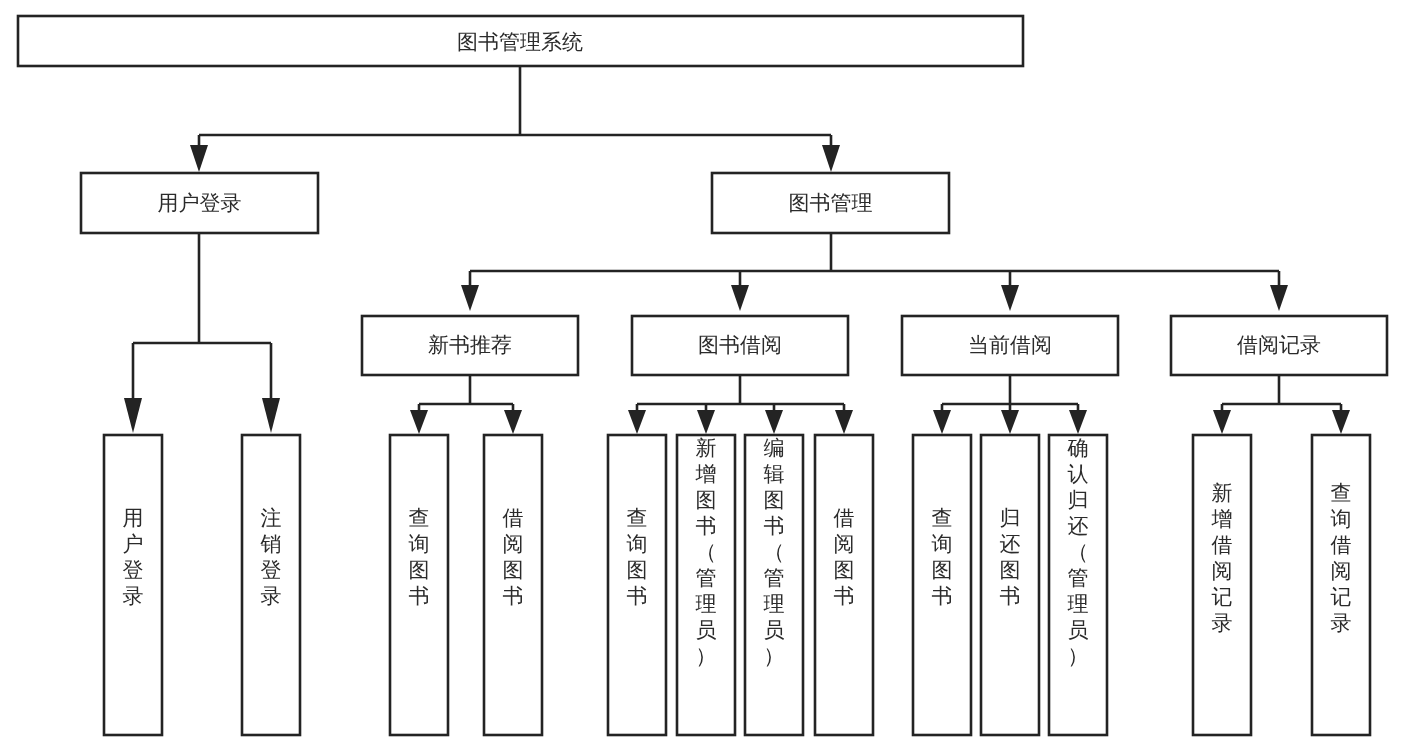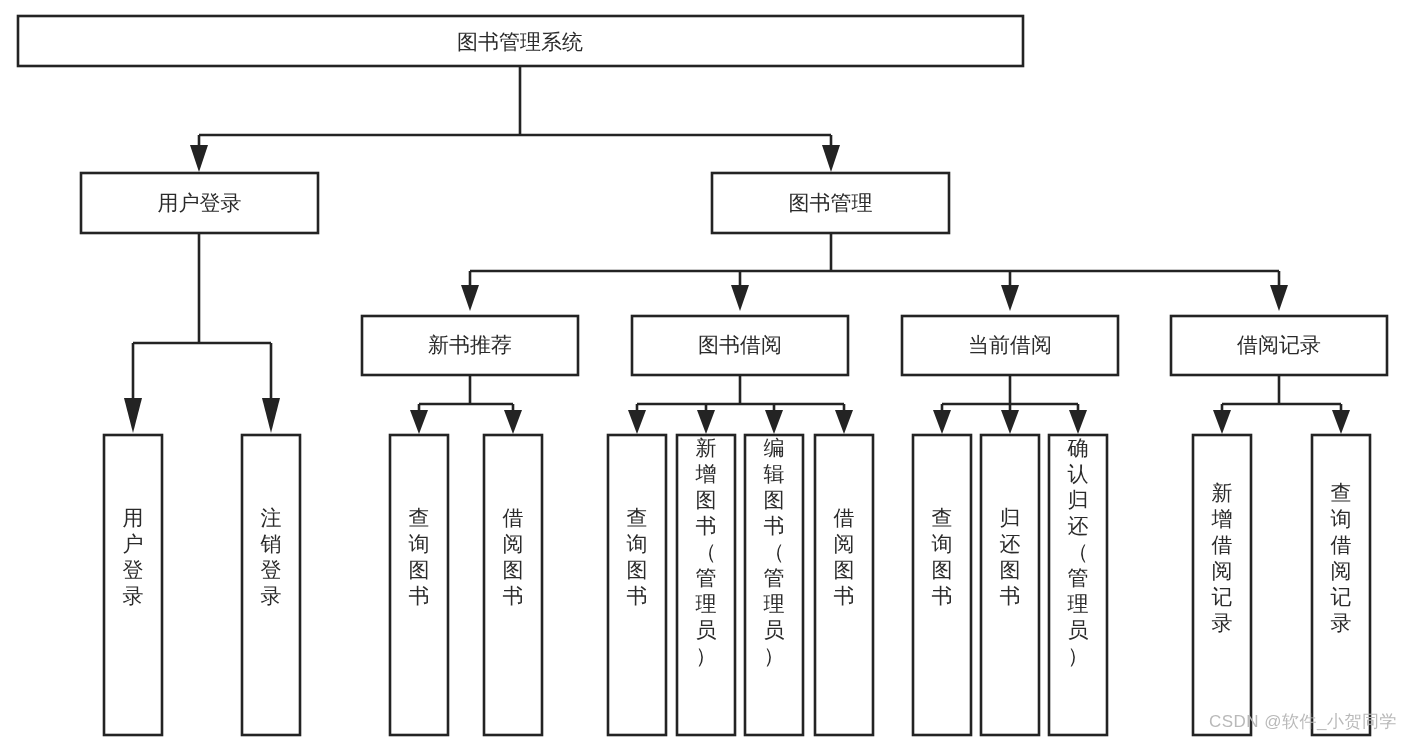--- a/index.html
+++ b/index.html
@@ -229,15 +229,14 @@
       <rect class="node-box" x="1193" y="435" width="58" height="300"></rect>
       <text class="node-label-v" x="1222" y="500"><tspan x="1222" y="500">新</tspan><tspan x="1222" y="526">增</tspan><tspan x="1222" y="552">借</tspan><tspan x="1222" y="578">阅</tspan><tspan x="1222" y="604">记</tspan><tspan x="1222" y="630">录</tspan></text>
     </g>
     <g>
       <rect class="node-box" x="1312" y="435" width="58" height="300"></rect>
       <text class="node-label-v" x="1341" y="500"><tspan x="1341" y="500">查</tspan><tspan x="1341" y="526">询</tspan><tspan x="1341" y="552">借</tspan><tspan x="1341" y="578">阅</tspan><tspan x="1341" y="604">记</tspan><tspan x="1341" y="630">录</tspan></text>
     </g>
 
   </svg>
 
-  <div class="watermark">CSDN @软件_小贺同学</div>
 
 </div>
 
 </body></html>

